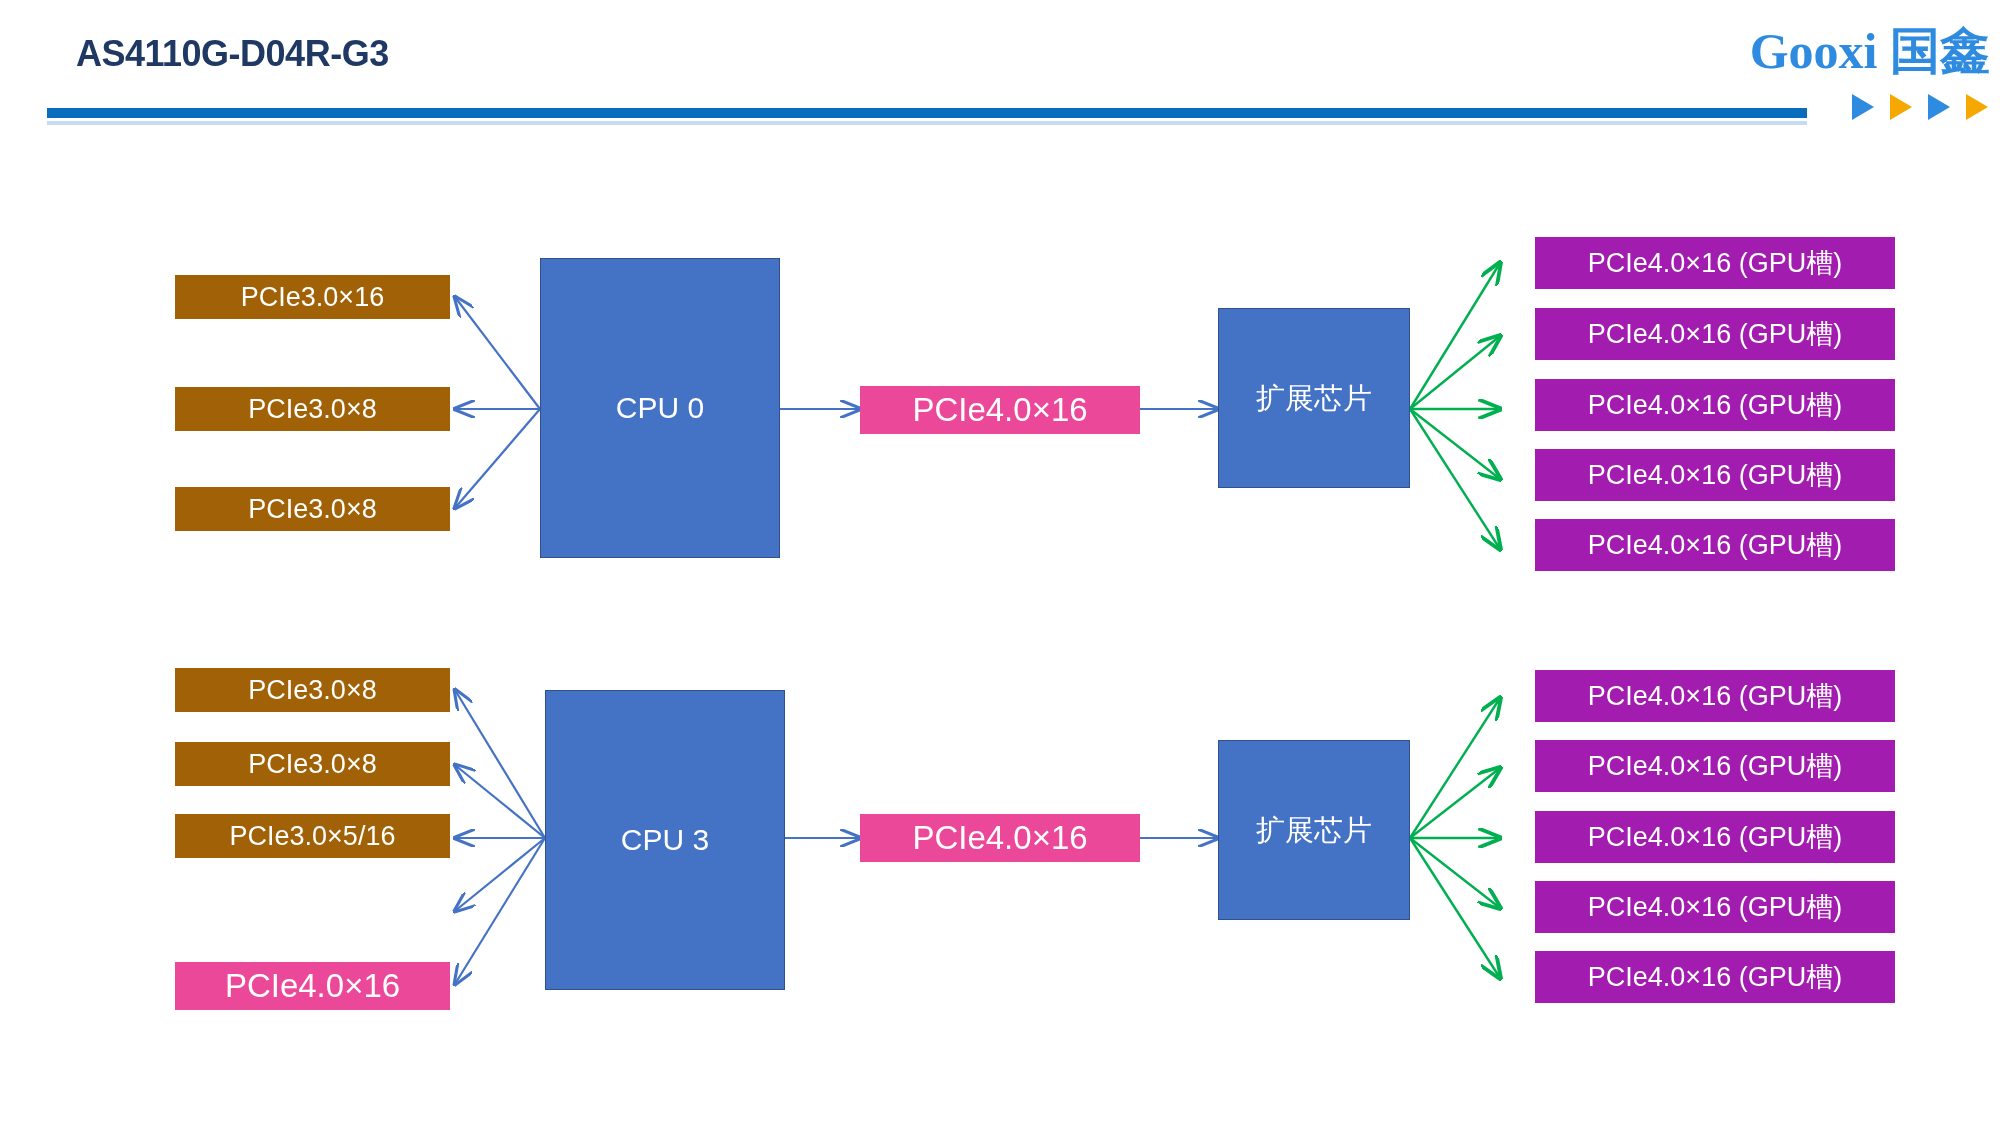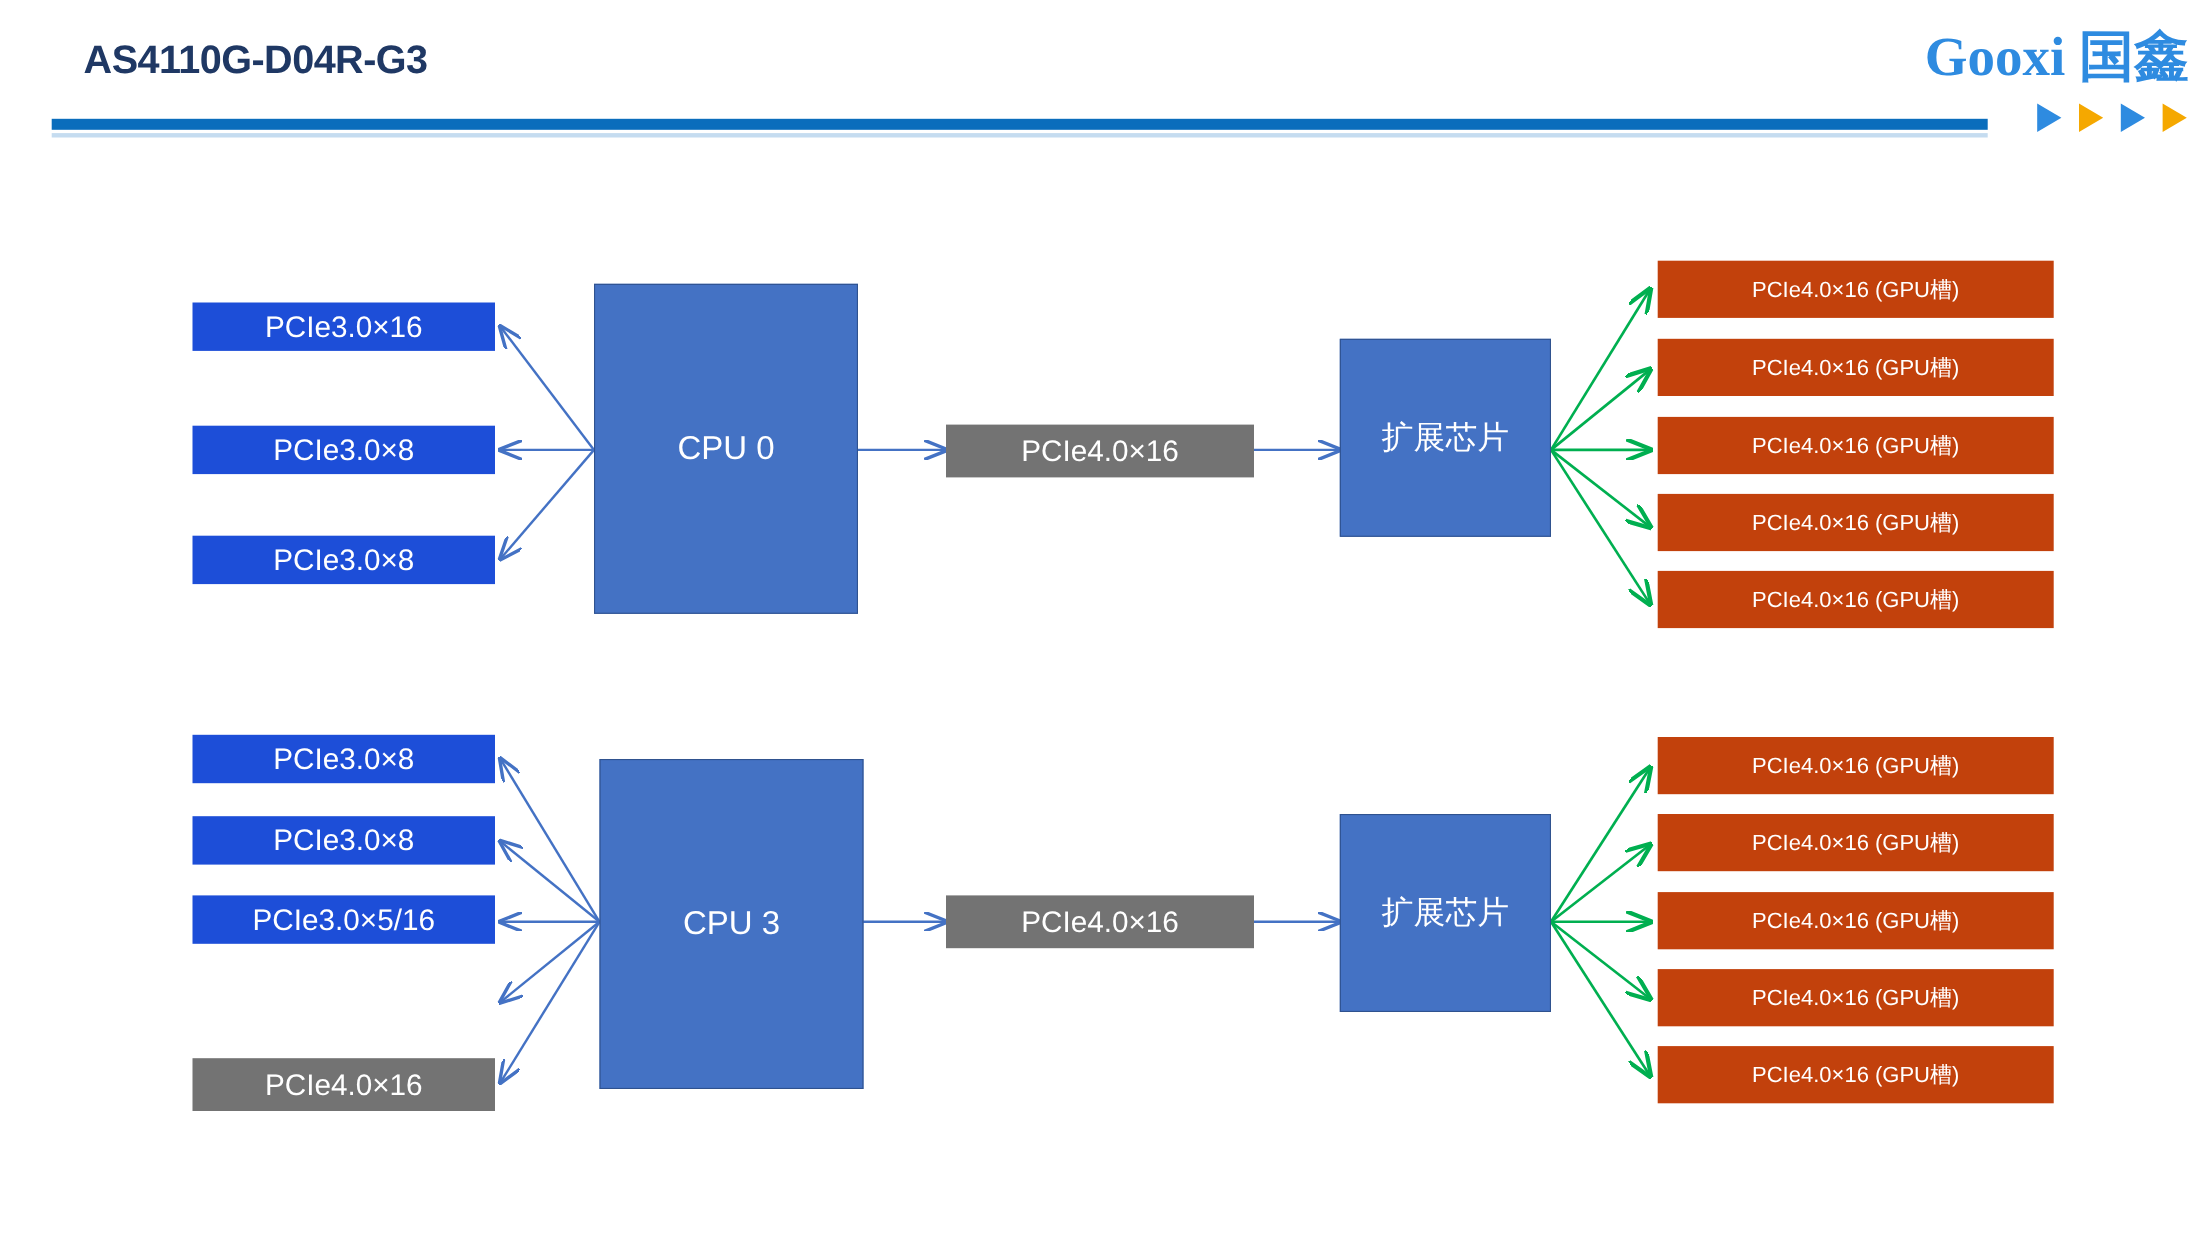--- a/index.html
+++ b/index.html
@@ -104,30 +104,31 @@
     box-sizing: border-box;
     display: flex;
     align-items: center;
     justify-content: center;
     color: #ffffff;
     text-align: center;
     white-space: nowrap;
   }
 
   .pcie3 {            
-    background: #1d4ed8;
+    background: #a16207;
     font-size: 27px;
   }
   .pcie4 {            
-    background: #737373;
+    background: #ec4899;
+    font-size: 33px;
+  }
+  .gpu {              
+    background: #a21caf;
     font-size: 27px;
-  }
-  .gpu {              
-    background: #c2410c;
-    font-size: 20px;
+    margin-left: 28px;
   }
   .cpu {              
     background: #4472C4;
     border: 1px solid #2F528F;
     font-size: 30px;
   }
   .chip {             
     background: #4472C4;
     border: 1px solid #2F528F;
     font-size: 29px;

